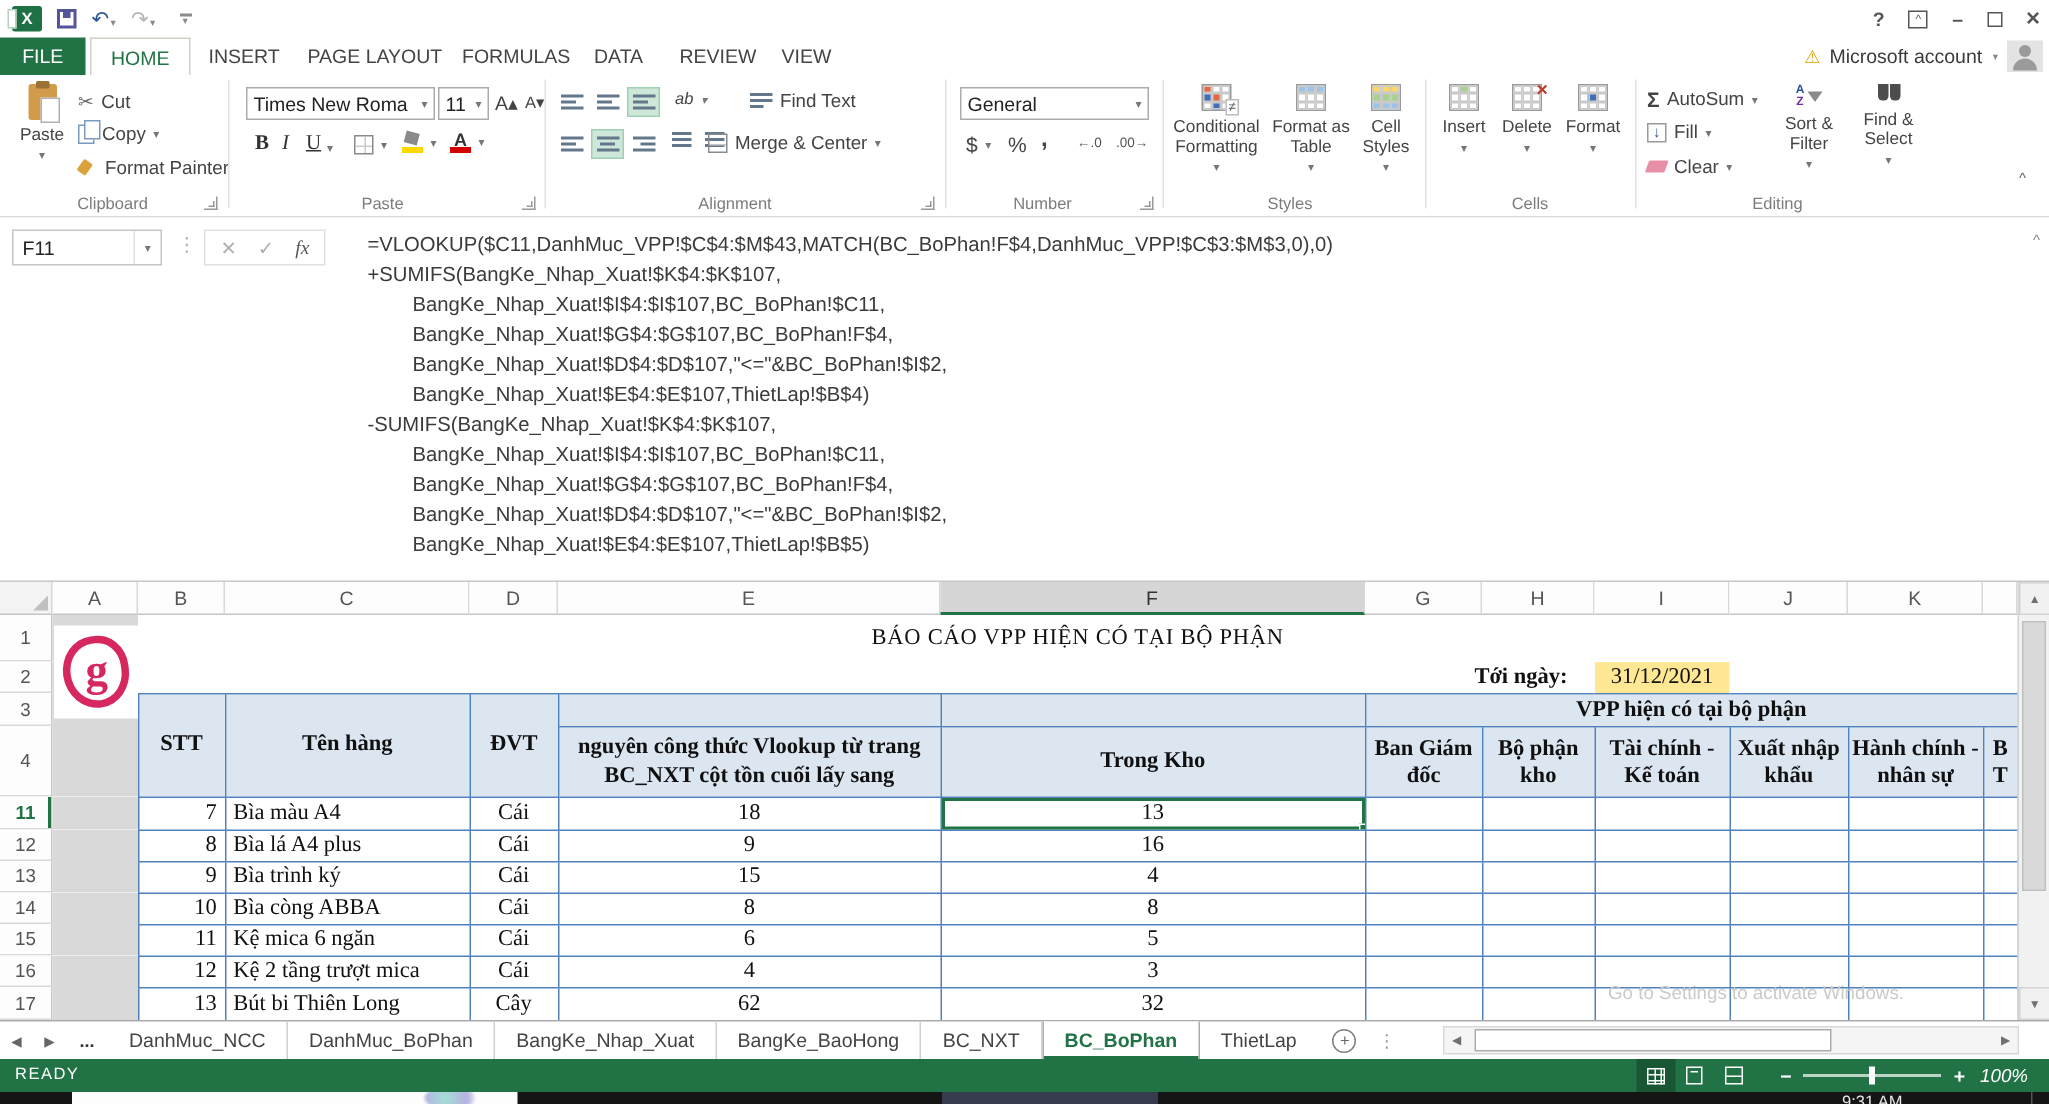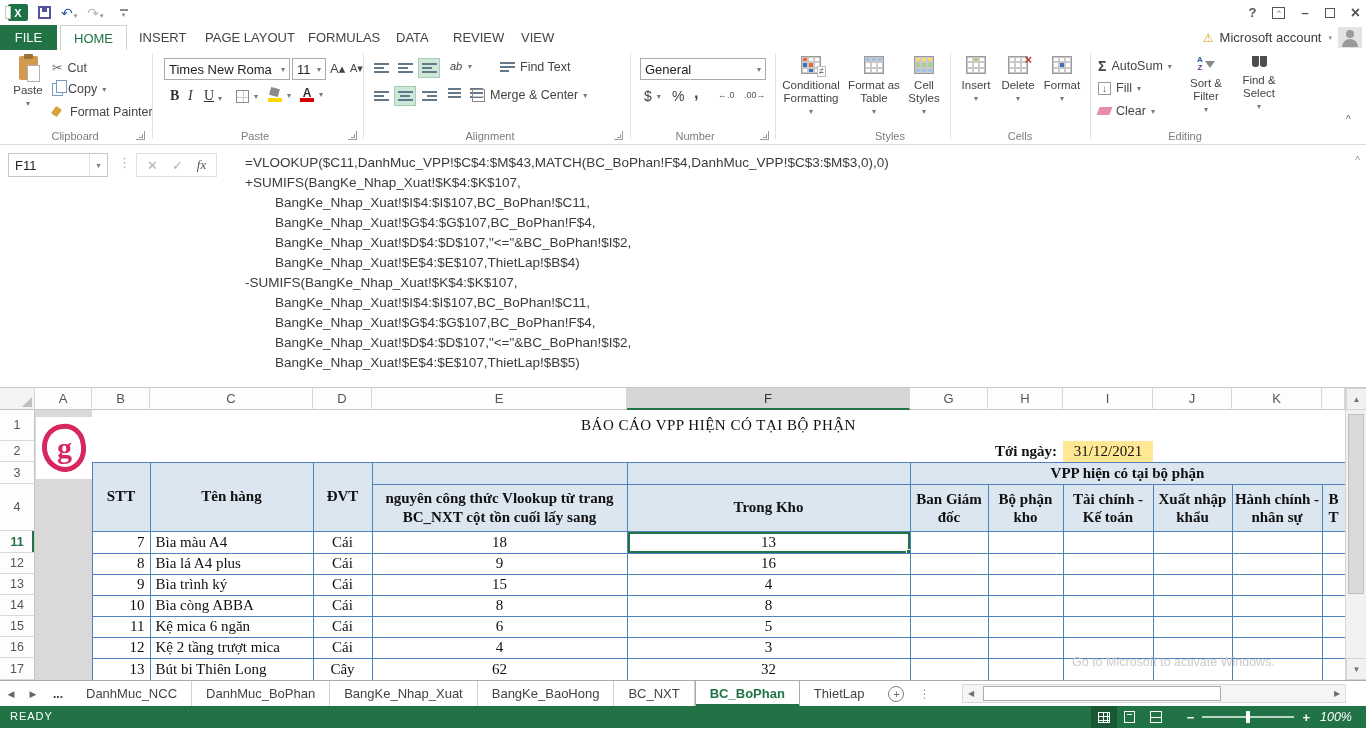--- a/index.html
+++ b/index.html
@@ -119,21 +119,21 @@
   .rowhdr { position:absolute; left:0; top:22px; width:35px; }
   .rh { width:35px; border-bottom:1px solid #d8d8d8; border-right:1px solid #c6c6c6; background:#fdfdfd;
         display:flex; align-items:center; justify-content:center; font-size:12.5px; color:#555; }
   .rh.selrow { color:#217346; font-weight:bold; box-shadow:inset -2px 0 0 #217346; }
   table.sheet { position:absolute; left:35px; top:22px; border-collapse:collapse; table-layout:fixed; font-family:"Liberation Serif", serif; }
   table.sheet td { overflow:hidden; font-size:15px; color:#101010; vertical-align:middle; }
   td.acol { background:#d9d9d9; }
   td.tb { border:1px solid #4f81bd; }
   td.hdr { background:#dce6f1; font-weight:bold; color:#1f3864; text-align:center; }
   td.t-title { font-size:21px; color:#215868; text-align:center; letter-spacing:0.5px; }
-  td.datelab { text-align:right; font-weight:bold; padding-right:6px; }
+  td.datelab { text-align:right; font-weight:bold; padding-right:18px; }
   td.datecell { background:#ffe793; text-align:center; }
   td.num { text-align:center; }
   td.stt { text-align:right; padding-right:5px; }
   td.nm { text-align:left; padding-left:5px; }
   td.note { font-size:13px; line-height:1.25; }
   td.sub { font-size:13.5px; line-height:1.2; }
   td.selcell { box-shadow:inset 0 0 0 2px #217346; position:relative; }
   .fill-handle { position:absolute; right:-1px; bottom:-1px; width:5px; height:5px; background:#217346; border:1px solid #fff; }
   .logo { position:absolute; left:36px; top:29px; width:56px; height:62px; background:#fff; display:flex; align-items:center; justify-content:center; }
   .logo .ring { width:44px; height:48px; border:5px solid #d6275f; border-radius:50% 46% 50% 52%; display:flex; align-items:center; justify-content:center; transform:rotate(-8deg); }
@@ -471,21 +471,21 @@
           <i class="cs2"></i>
           <i class="cs2"></i>
           <i class="cs2"></i>
           <i class="cs3"></i>
           <i class="cs3"></i>
           <i class="cs3"></i>
         </span>
       <span style="margin-top:5px">Cell Styles</span>
       <span class="caret">▾</span>
     </div>
-    <div class="glabel" style="left:850px; width:80px">Styles</div>
+    <div class="glabel" style="left:820px; width:80px">Styles</div>
     <div class="gsep" style="left:950px"></div>
 
     <div class="bigbtn" style="left:956px; top:6px; width:40px">
       <span class="ic-grid" style="position:relative">
           <i></i>
           <i class="cs2"></i>
           <i></i>
           <i></i>
           <i></i>
           <i></i>
@@ -785,21 +785,21 @@
           <span>▲</span>
         </div>
       <div class="vthumb"></div>
       <div class="vbtn" style="top:270px">
           <span>▼</span>
         </div>
     </div>
   </div>
 
   <div class="watermark">
-    <div class="wm2">Go to Microsoft to activate Windows.</div>
+    <div class="wm2">Go to Settings to activate Windows.</div>
   </div>
 
   <div class="tabbar">
     <div class="navarr">◀</div>
     <div class="navarr">▶</div>
     <div class="tb-ellipsis">...</div>
     <div class="sheettab">DanhMuc_NCC</div>
     <div class="sheettab">DanhMuc_BoPhan</div>
     <div class="sheettab">BangKe_Nhap_Xuat</div>
     <div class="sheettab">BangKe_BaoHong</div>
@@ -837,14 +837,22 @@
         <span class="zsign">−</span>
         <span class="ztrack">
             <span class="zthumb"></span>
           </span>
         <span class="zsign">+</span>
       </span>
       <span class="zpct">100%</span>
     </div>
   </div>
 
+  <div class="taskbar">
+    <div class="tk-white">
+        <div class="tk-logo"></div>
+      </div>
+    <div class="tk-glow"></div>
+    <div class="tk-clock">9:31 AM</div>
+    <div class="tk-div"></div>
+  </div>
 
 </div>
 
 </body></html>

